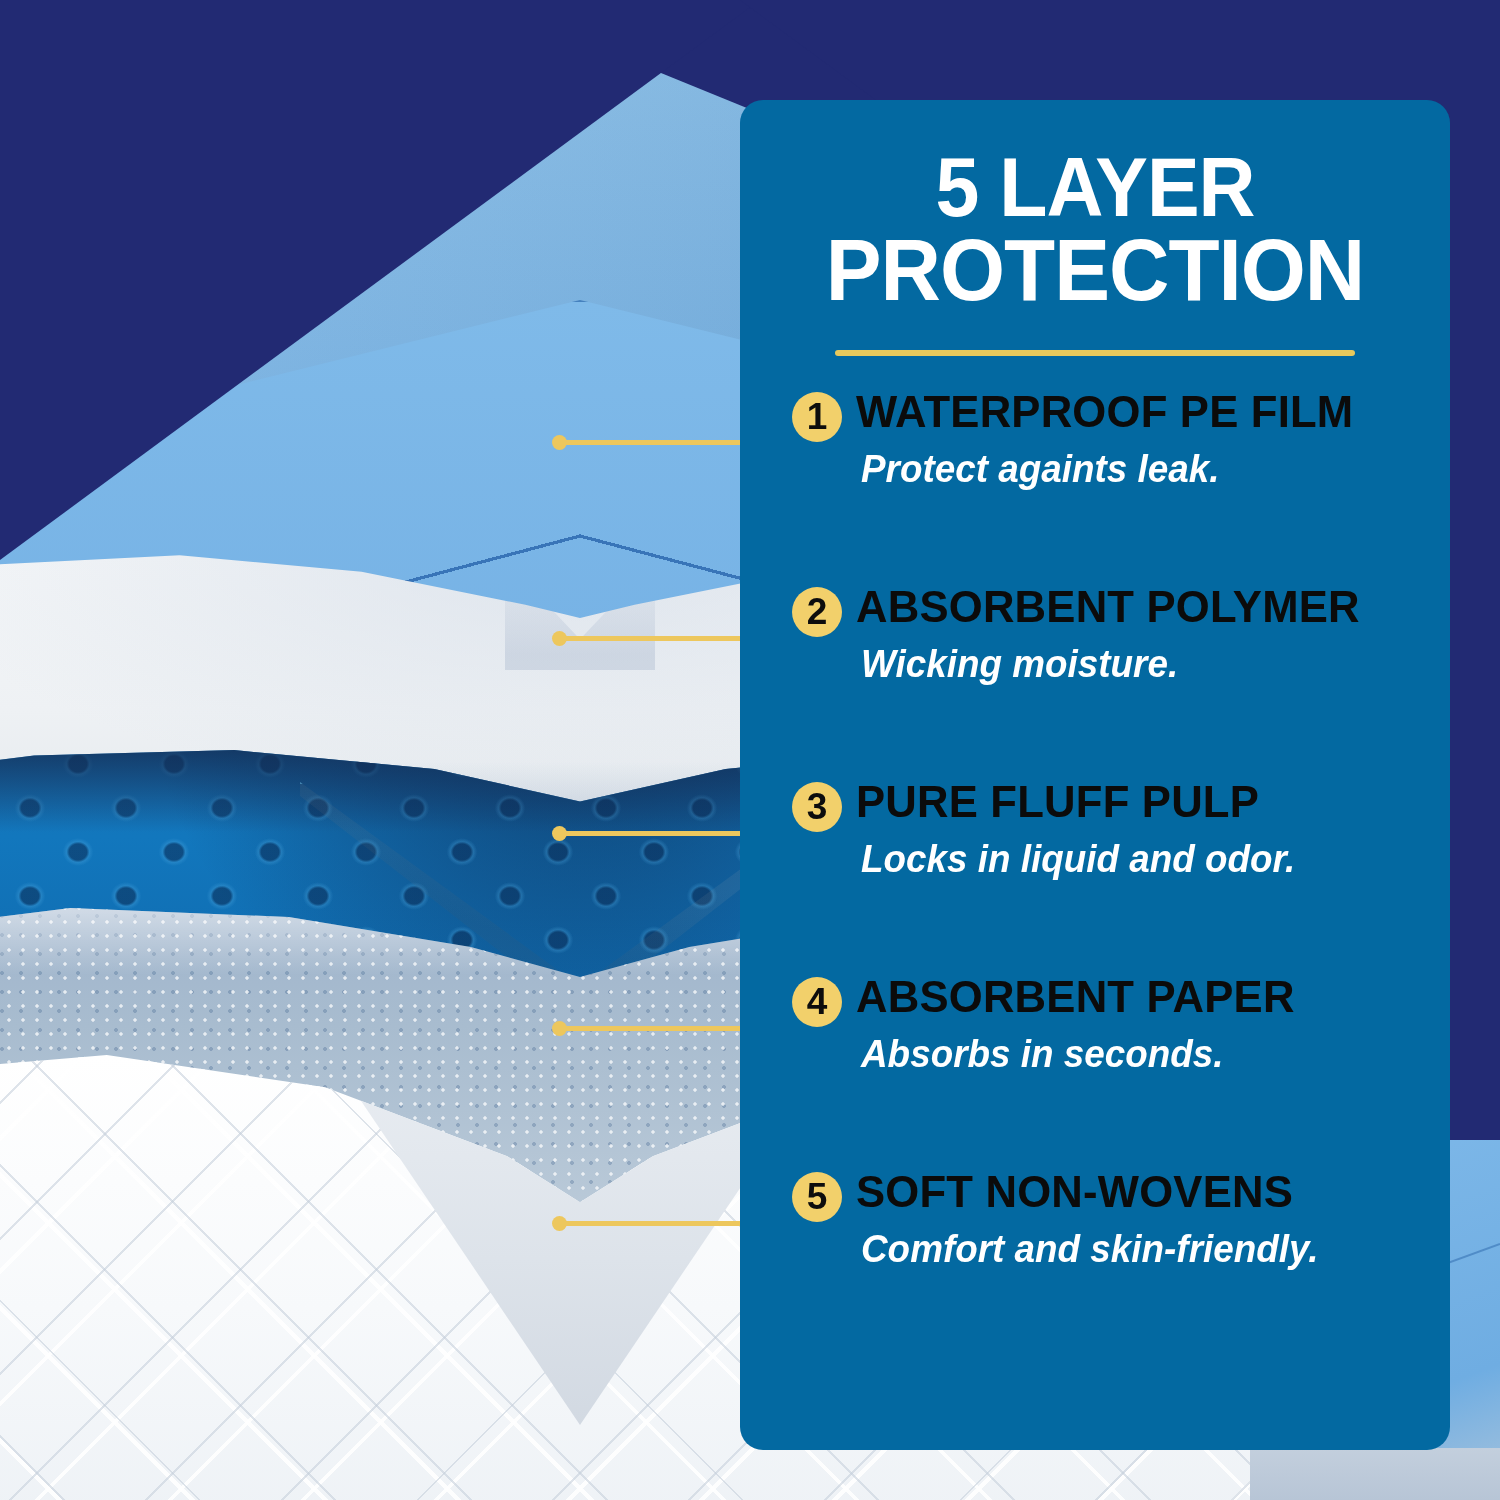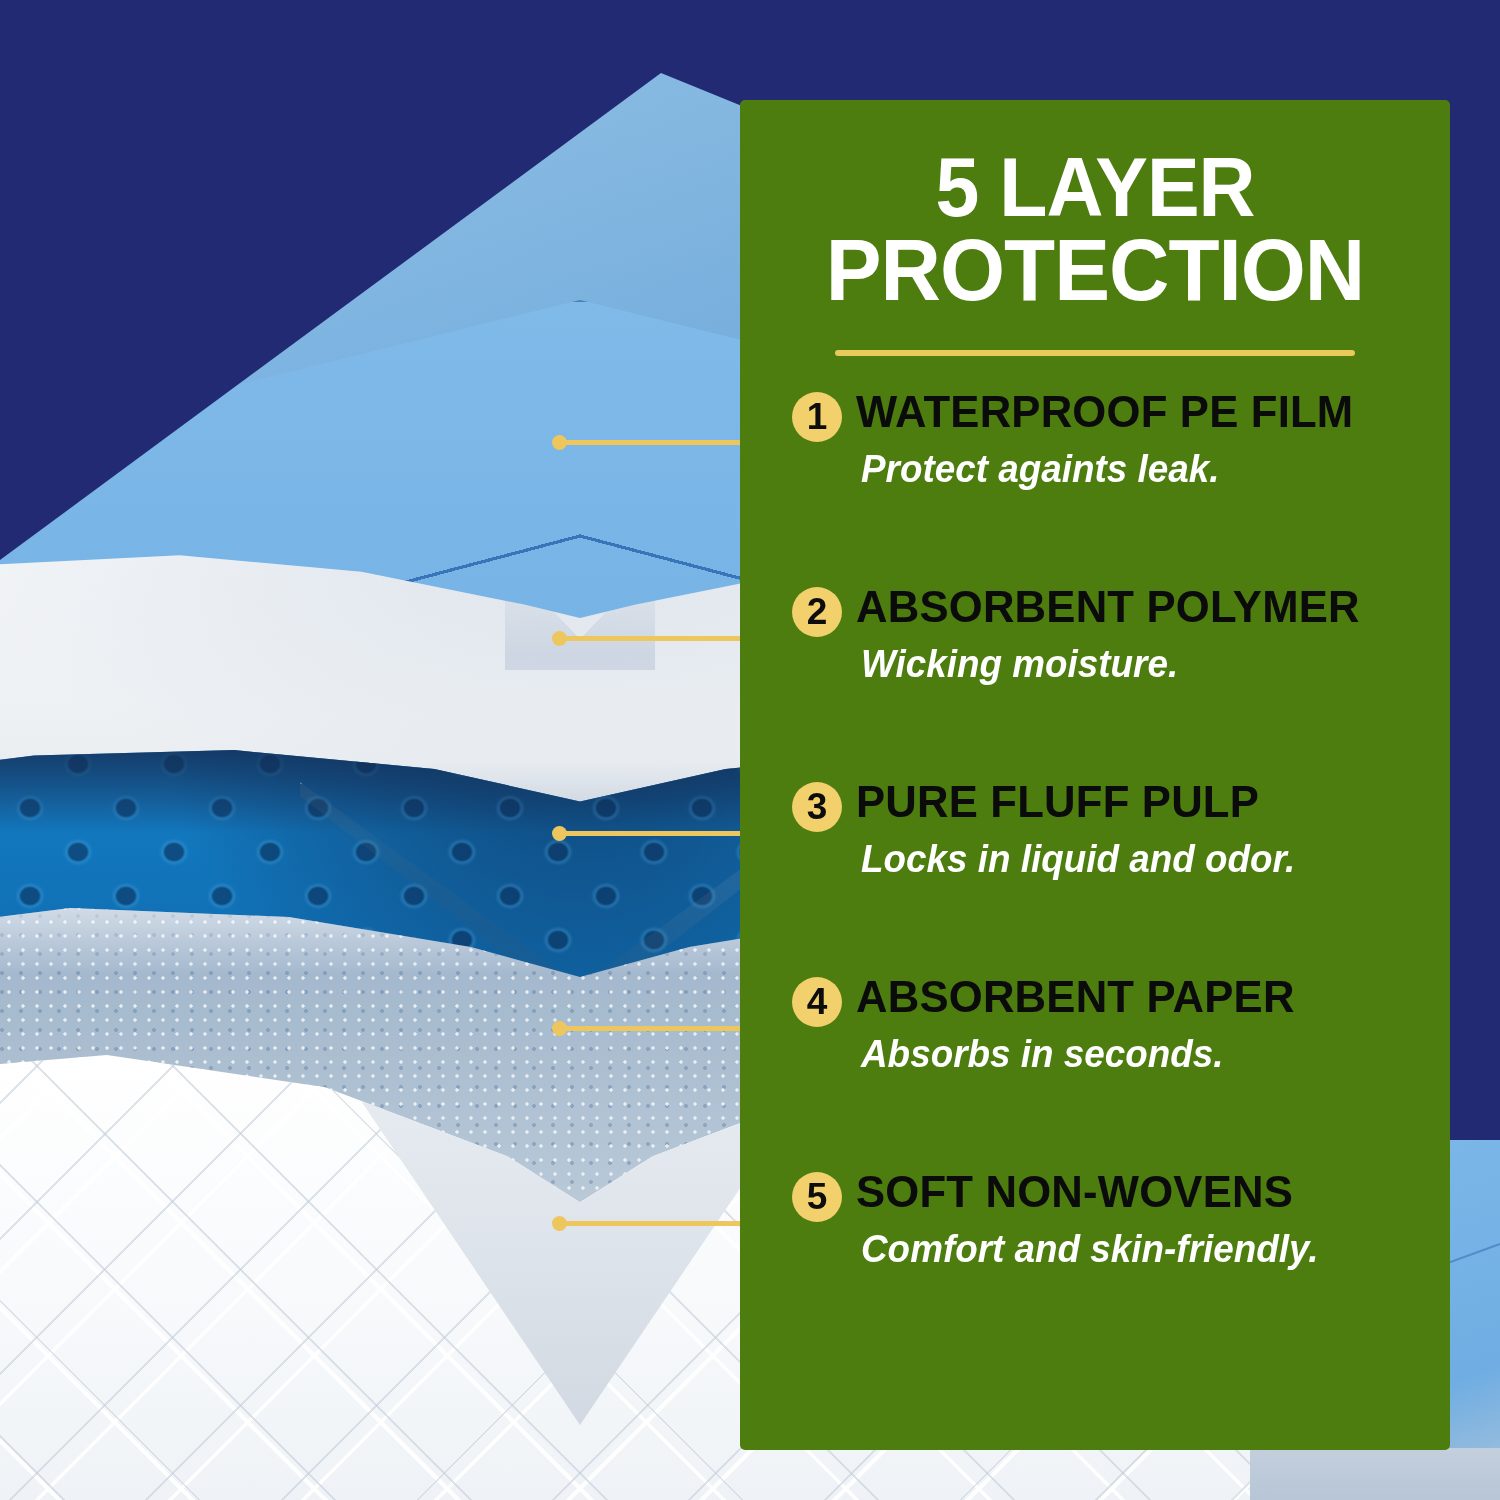--- a/index.html
+++ b/index.html
@@ -265,22 +265,22 @@
     background: #edc75d;
   }
 
   
   .card {
     position: absolute;
     left: 740px;
     top: 100px;
     width: 710px;
     height: 1350px;
-    background: #4d7c0f;
-    border-radius: 5px;
+    background: #0369a1;
+    border-radius: 23px;
     z-index: 8;
   }
 
   .card-title {
     margin: 48px 34px 0 34px;
     color: #ffffff;
     font-weight: 700;
     font-size: 83px;
     line-height: .96;
     letter-spacing: -1px;

